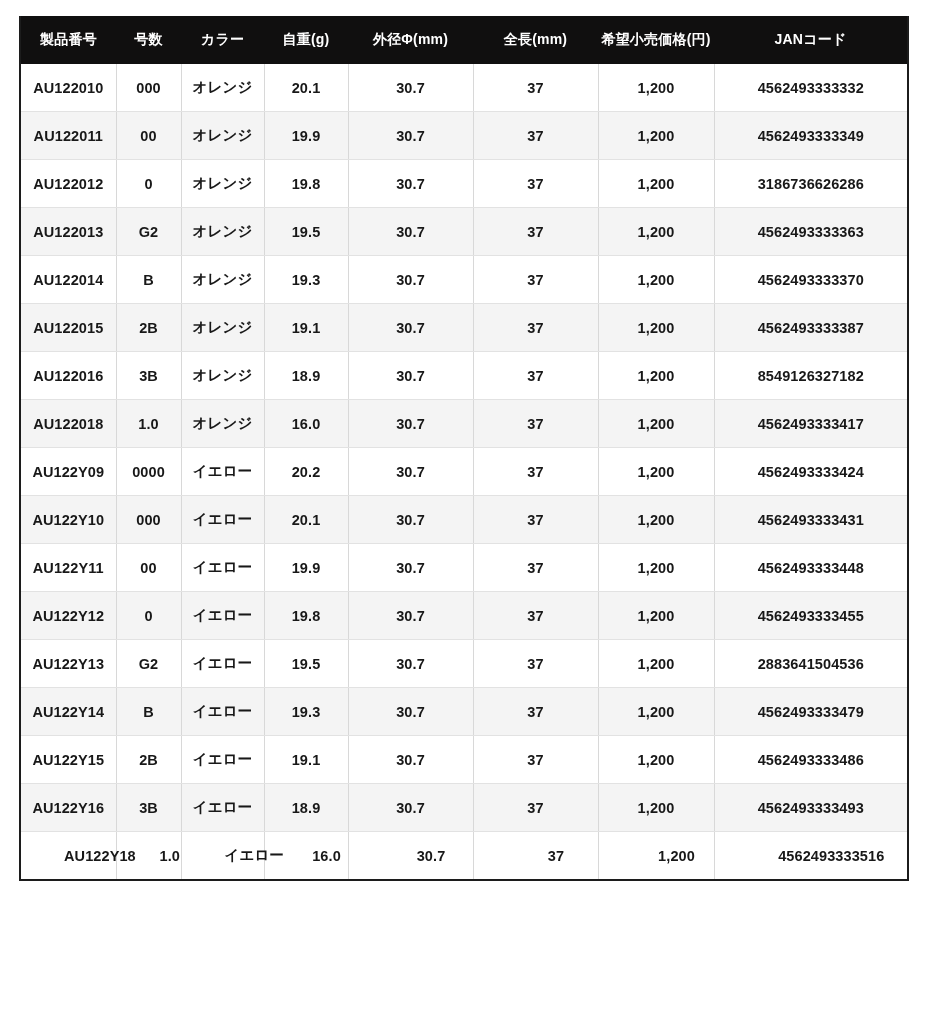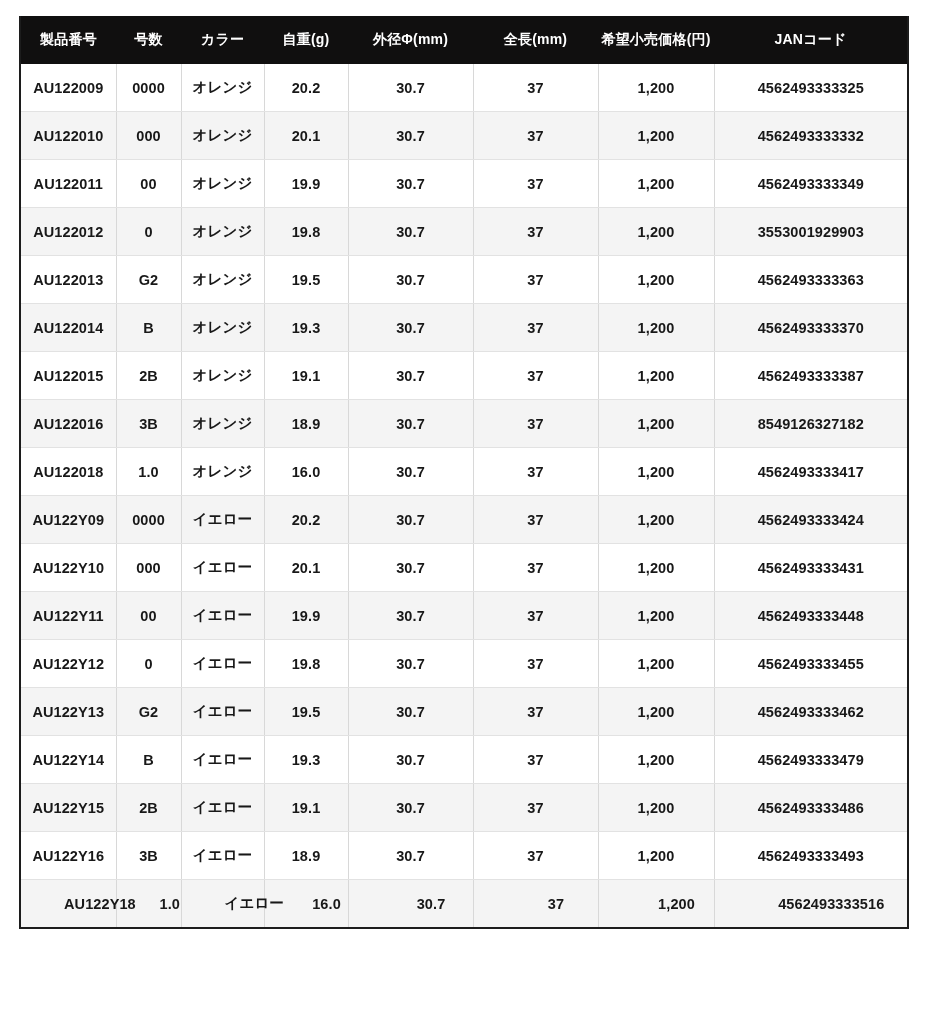--- a/index.html
+++ b/index.html
@@ -112,30 +112,20 @@
             <th>カラー</th>
             <th>自重(g)</th>
             <th>外径Φ(mm)</th>
             <th>全長(mm)</th>
             <th>希望小売価格(円)</th>
             <th>JANコード</th>
           </tr>
       </thead>
       <tbody id="body-rows">
           <tr>
-            <td>AU122009</td>
-            <td>0000</td>
-            <td class="cell-kana">オレンジ</td>
-            <td>20.2</td>
-            <td>30.7</td>
-            <td>37</td>
-            <td>1,200</td>
-            <td>4562493333325</td>
-          </tr>
-          <tr>
             <td>AU122010</td>
             <td>000</td>
             <td class="cell-kana">オレンジ</td>
             <td>20.1</td>
             <td>30.7</td>
             <td>37</td>
             <td>1,200</td>
             <td>4562493333332</td>
           </tr>
           <tr>
@@ -149,21 +139,21 @@
             <td>4562493333349</td>
           </tr>
           <tr>
             <td>AU122012</td>
             <td>0</td>
             <td class="cell-kana">オレンジ</td>
             <td>19.8</td>
             <td>30.7</td>
             <td>37</td>
             <td>1,200</td>
-            <td>3553001929903</td>
+            <td>3186736626286</td>
           </tr>
           <tr>
             <td>AU122013</td>
             <td>G2</td>
             <td class="cell-kana">オレンジ</td>
             <td>19.5</td>
             <td>30.7</td>
             <td>37</td>
             <td>1,200</td>
             <td>4562493333363</td>
@@ -249,21 +239,21 @@
             <td>4562493333455</td>
           </tr>
           <tr>
             <td>AU122Y13</td>
             <td>G2</td>
             <td class="cell-kana">イエロー</td>
             <td>19.5</td>
             <td>30.7</td>
             <td>37</td>
             <td>1,200</td>
-            <td>4562493333462</td>
+            <td>2883641504536</td>
           </tr>
           <tr>
             <td>AU122Y14</td>
             <td>B</td>
             <td class="cell-kana">イエロー</td>
             <td>19.3</td>
             <td>30.7</td>
             <td>37</td>
             <td>1,200</td>
             <td>4562493333479</td>

